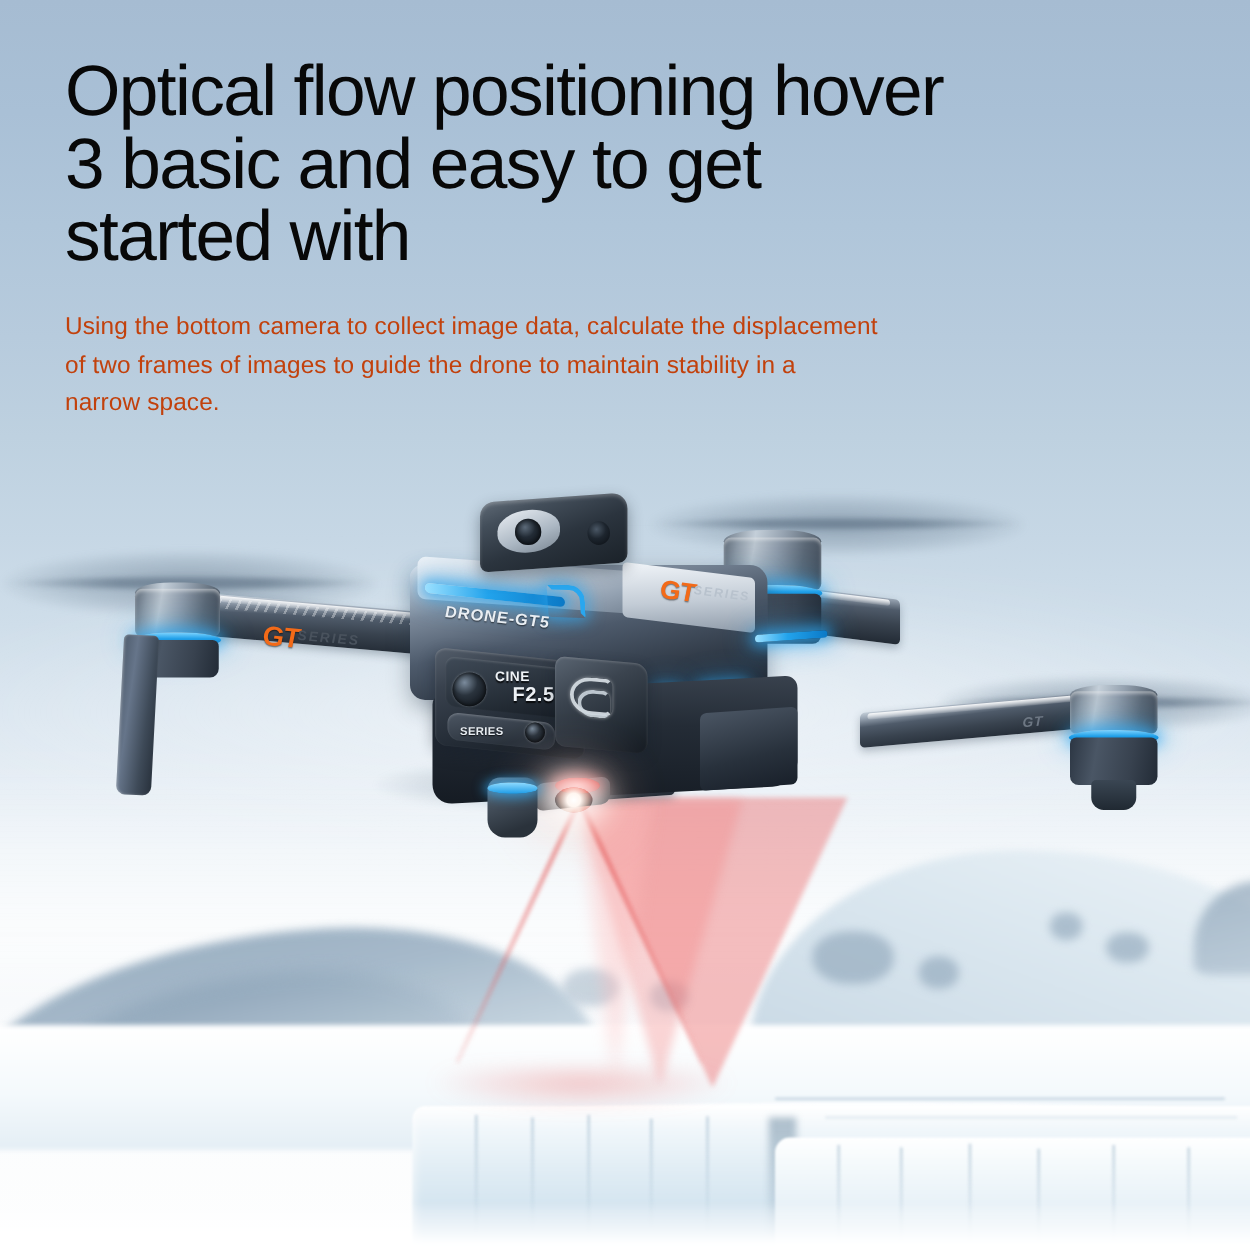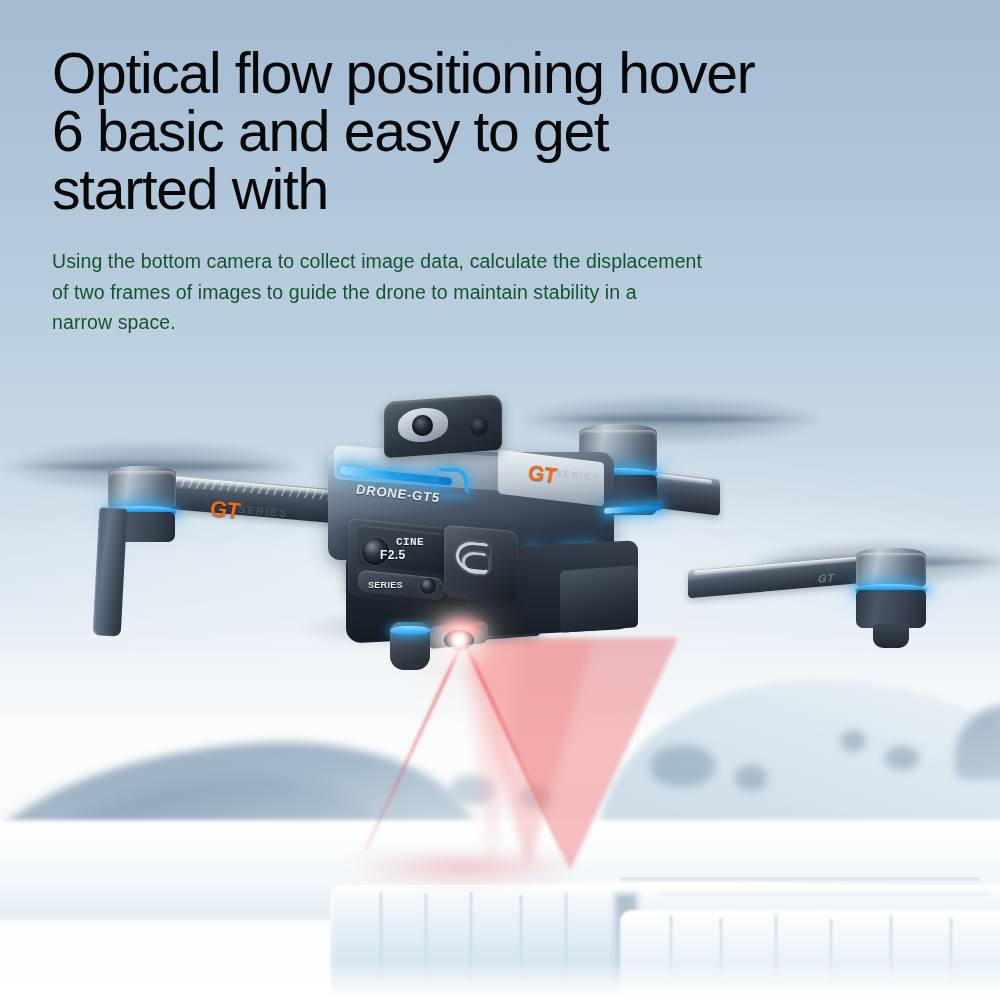--- a/index.html
+++ b/index.html
@@ -395,21 +395,21 @@
     line-height:1.02;
     font-weight:normal;
     color:#080808;
     letter-spacing:-1.3px;
     white-space:pre-line;
   }
   .subcopy {
     margin-top:28px;
     font-size:19.5px;
     line-height:1.55;
-    color:#14532d;
+    color:#c2410c;
     white-space:pre-line;
     letter-spacing:.1px;
   }
 </style>
 </head>
 <body>
 
 <div id="stage">
 
   <div class="sky"></div>
@@ -528,41 +528,41 @@
     <div class="panel-dark" style="left:560px;top:568px;width:78px;height:62px;transform:skewY(-4deg);"></div>
 
     <div class="topcam" style="left:384px;top:398px;width:118px;height:56px;transform:skewY(-4deg);"></div>
     <div class="topcam-lens-ring" style="left:398px;top:408px;width:50px;height:34px;transform:skewY(-4deg);"></div>
     <div class="topcam-lens" style="left:412px;top:415px;width:21px;height:21px;"></div>
     <div class="topcam-lens2" style="left:470px;top:417px;width:18px;height:19px;"></div>
 
     <div class="gimbal" style="left:348px;top:524px;width:120px;height:78px;"></div>
     <div class="gimbal-lens-box" style="left:356px;top:530px;width:100px;height:40px;transform:skewY(6deg);"></div>
     <div class="gimbal-lens" style="left:362px;top:538px;width:27px;height:27px;"></div>
-    <div class="lens-txt" style="left:396px;top:537px;font-size:11px;font-family:Liberation Mono, monospace;">CINE</div>
-    <div class="lens-txt" style="left:380px;top:549px;font-size:12px;">F2.5</div>
+    <div class="lens-txt" style="left:396px;top:537px;font-size:11px;">CINE</div>
+    <div class="lens-txt" style="left:410px;top:549px;font-size:16px;">F2.5</div>
     <div class="cam-pill" style="left:358px;top:574px;width:86px;height:22px;transform:skewY(6deg);"></div>
     <div class="cam-pill-txt" style="left:368px;top:580px;font-size:9px;">SERIES</div>
     <div class="gimbal-lens" style="left:420px;top:578px;width:16px;height:16px;"></div>
 
     <div class="sensor-module" style="left:444px;top:528px;width:74px;height:72px;transform:skewY(5deg);"></div>
     <div class="sensor-hook" style="left:456px;top:542px;width:34px;height:30px;transform:skewY(5deg);"></div>
     <div class="sensor-hook" style="left:462px;top:552px;width:26px;height:22px;border-color:#cfd8e0;border-right-color:transparent;transform:skewY(5deg);"></div>
 
     <div class="of-sensor" style="left:428px;top:624px;width:60px;height:22px;transform:skewY(-6deg);"></div>
     <div class="of-red" style="left:444px;top:622px;width:36px;height:13px;"></div>
     <div class="of-white" style="left:444px;top:630px;width:30px;height:20px;"></div>
 
     <div class="bot-motor" style="left:390px;top:622px;width:40px;height:48px;"></div>
     <div class="bot-motor-led" style="left:390px;top:626px;width:40px;height:9px;"></div>
 
   </div>
 
   <div class="copy">
     <h1 class="headline">Optical flow positioning hover
-6 basic and easy to get
+3 basic and easy to get
 started with</h1>
     <p class="subcopy">Using the bottom camera to collect image data, calculate the displacement
 of two frames of images to guide the drone to maintain stability in a
 narrow space.</p>
   </div>
 
 </div>
 
 </body></html>

